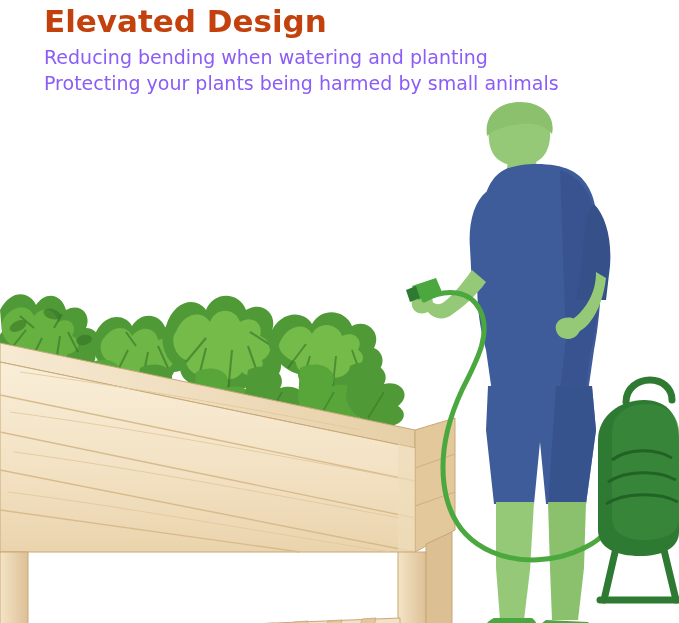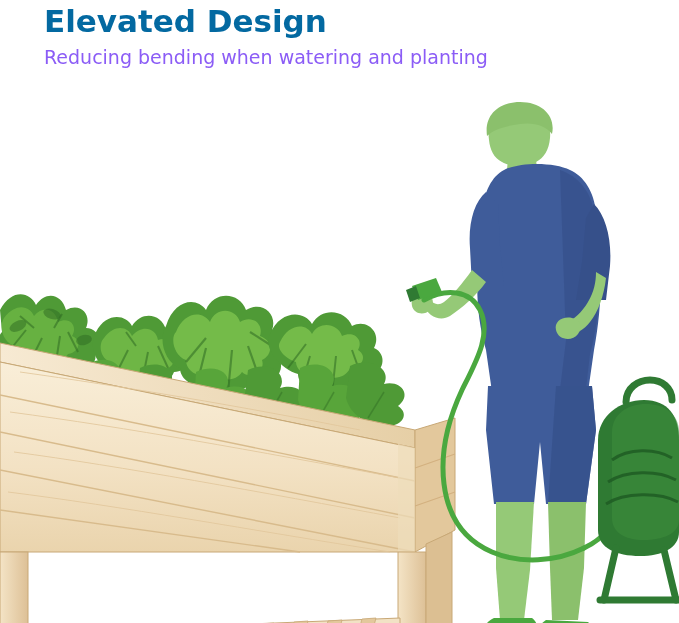--- a/index.html
+++ b/index.html
@@ -25,21 +25,21 @@
   .headline-block {
     position: absolute;
     left: 44px;
     top: 2px;
     width: 600px;
   }
   .headline {
     font-family: "DejaVu Sans", sans-serif;
     font-size: 31px;
     font-weight: bold;
-    color: #0369a1;
+    color: #c2410c;
     letter-spacing: 0px;
     line-height: 38px;
     margin: 0;
     white-space: nowrap;
   }
   .subline {
     font-family: "DejaVu Sans", sans-serif;
     font-size: 19px;
     font-weight: normal;
     color: #8b5cf6;
@@ -60,20 +60,21 @@
   .scene svg { display: block; }
 </style>
 </head>
 <body>
 
 <div class="page">
 
   <div class="headline-block">
     <div class="headline">Elevated Design</div>
     <div class="subline first">Reducing bending when watering and planting</div>
+    <div class="subline">Protecting your plants being harmed by small animals</div>
   </div>
 
   <div class="scene">
     <svg width="679" height="523" viewBox="0 0 679 523" xmlns="http://www.w3.org/2000/svg">
       <defs>
         <linearGradient id="woodFace" x1="0" y1="0" x2="0" y2="1">
           <stop offset="0%" stop-color="#f9eed8"></stop>
           <stop offset="55%" stop-color="#f3e2c4"></stop>
           <stop offset="100%" stop-color="#ead4ad"></stop>
         </linearGradient>

